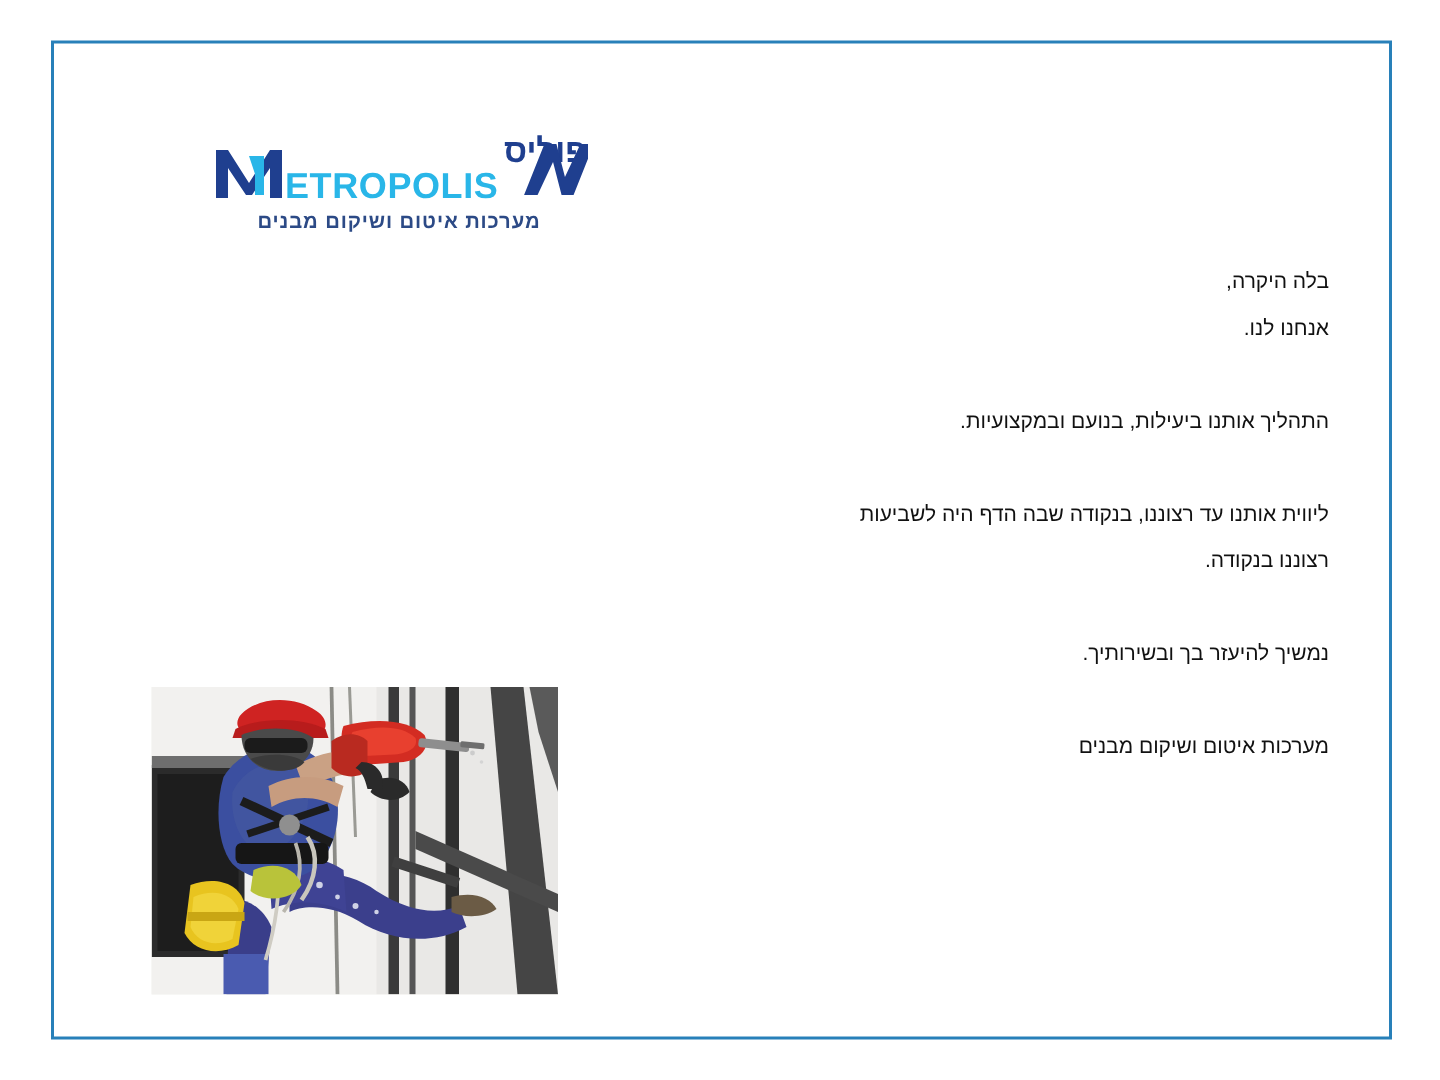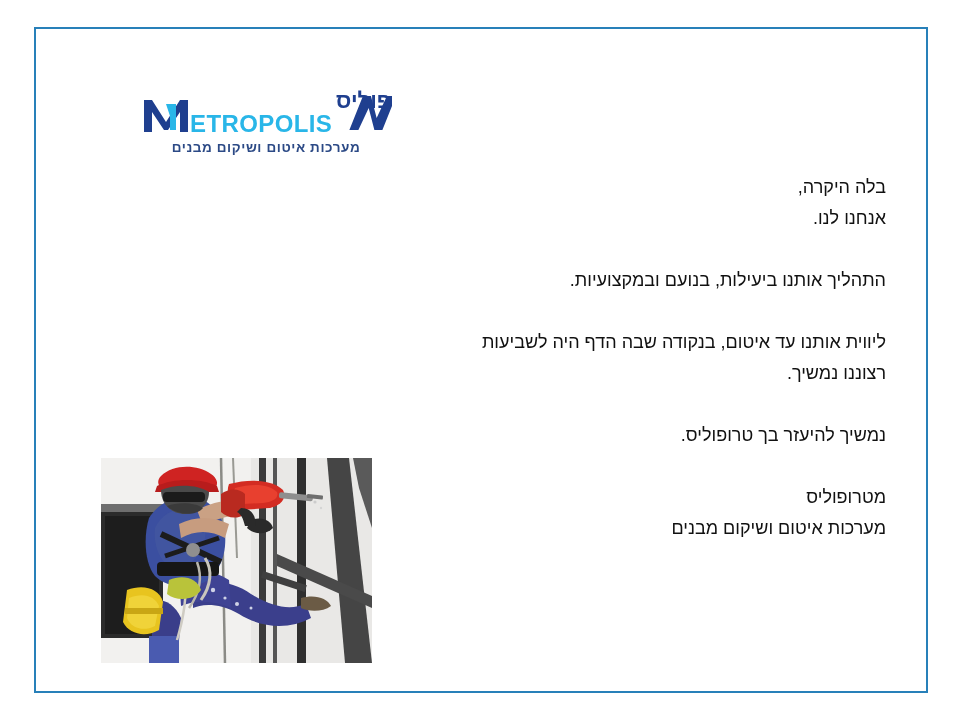--- a/index.html
+++ b/index.html
@@ -61,21 +61,21 @@
 
   
   .letter {
     position: absolute;
     right: 74px;
     top: 172px;
     width: 620px;
     direction: rtl;
     text-align: right;
     color: #111111;
-    font-size: 18px;
+    font-size: 14px;
     line-height: 31px;
   }
   .letter p {
     margin: 0;
   }
   .letter .para-gap {
     height: 31px;
   }
   .sig-line {
     margin: 0;
@@ -122,30 +122,29 @@
   <div class="letter">
     <p>בלה היקרה,</p>
     <p>אנחנו לנו.</p>
 
     <div class="para-gap"></div>
 
     <p>התהליך אותנו ביעילות, בנועם ובמקצועיות.</p>
 
     <div class="para-gap"></div>
 
-    <p>ליווית אותנו עד איטום, בנקודה שבה הדף היה לשביעות</p>
-    <p>רצוננו נמשיך.</p>
-
-    <div class="para-gap"></div>
-
-    <p>נמשיך להיעזר בך טרופוליס.</p>
-
-    <div class="para-gap"></div>
-
-    <p class="sig-line">מטרופוליס</p>
+    <p>ליווית אותנו עד רצוננו, בנקודה שבה הדף היה לשביעות</p>
+    <p>רצוננו בנקודה.</p>
+
+    <div class="para-gap"></div>
+
+    <p>נמשיך להיעזר בך ובשירותיך.</p>
+
+    <div class="para-gap"></div>
+
     <p class="sig-line">מערכות איטום ושיקום מבנים</p>
   </div>
 
   <div class="photo">
     <svg viewBox="0 0 271 205" xmlns="http://www.w3.org/2000/svg">
       <defs>
         <clipPath id="pclip">
             <rect x="0" y="0" width="271" height="205"></rect>
           </clipPath>
       </defs>

